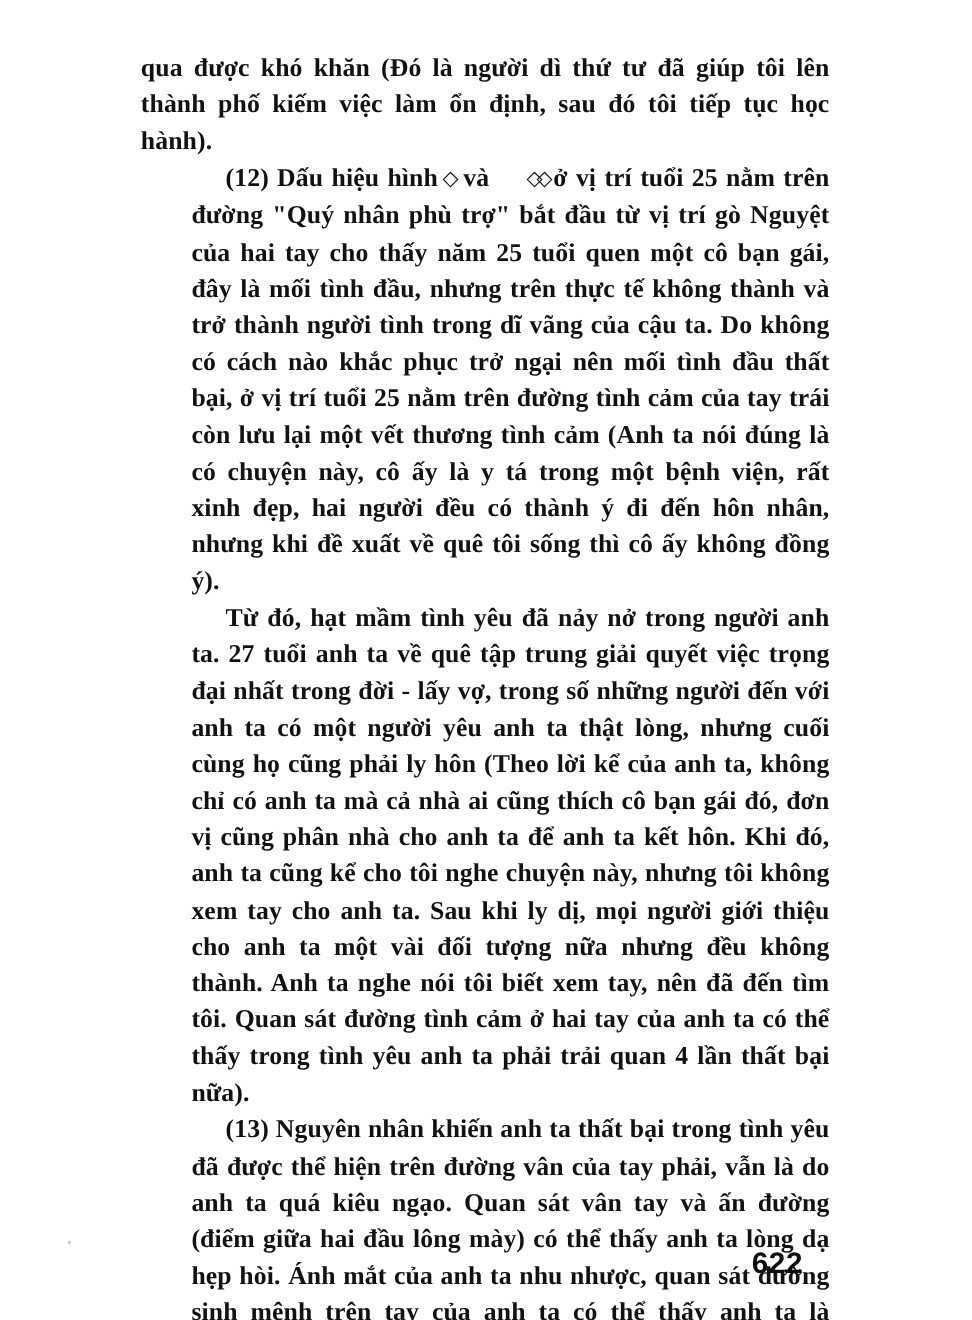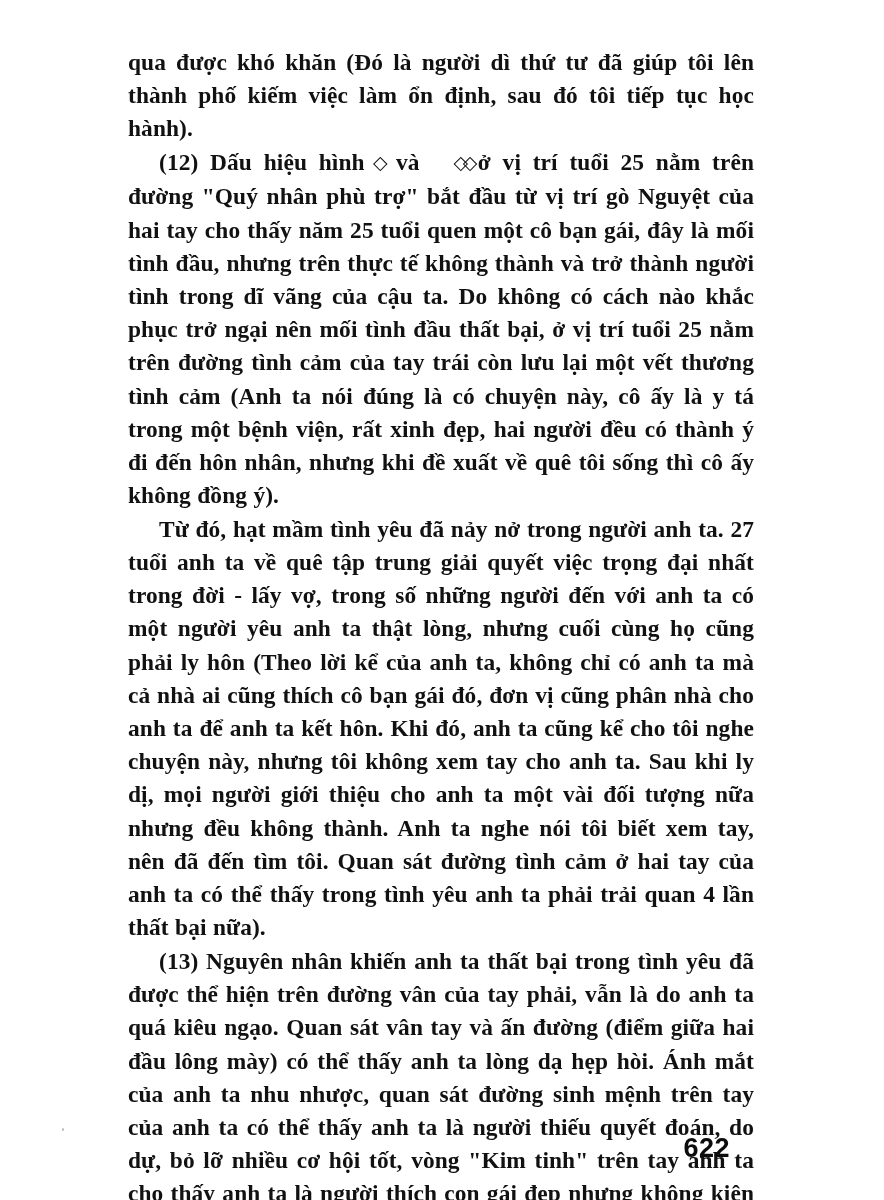--- a/index.html
+++ b/index.html
@@ -28,20 +28,21 @@
     text-justify: inter-word;
     font-size: 23.4px;
     line-height: 33.2px;
     letter-spacing: 0.1px;
     word-spacing: 0.4px;
     font-weight: 600;
     -webkit-font-smoothing: none;
   }
   .para.indent {
     text-indent: 31px;
+    margin-left: 46px;
   }
   .para + .para {
     margin-top: 0.5px;
   }
   .sym {
     font-family: "DejaVu Sans", sans-serif;
     font-size: 19px;
     font-weight: 400;
     position: relative;
     top: -1px;

